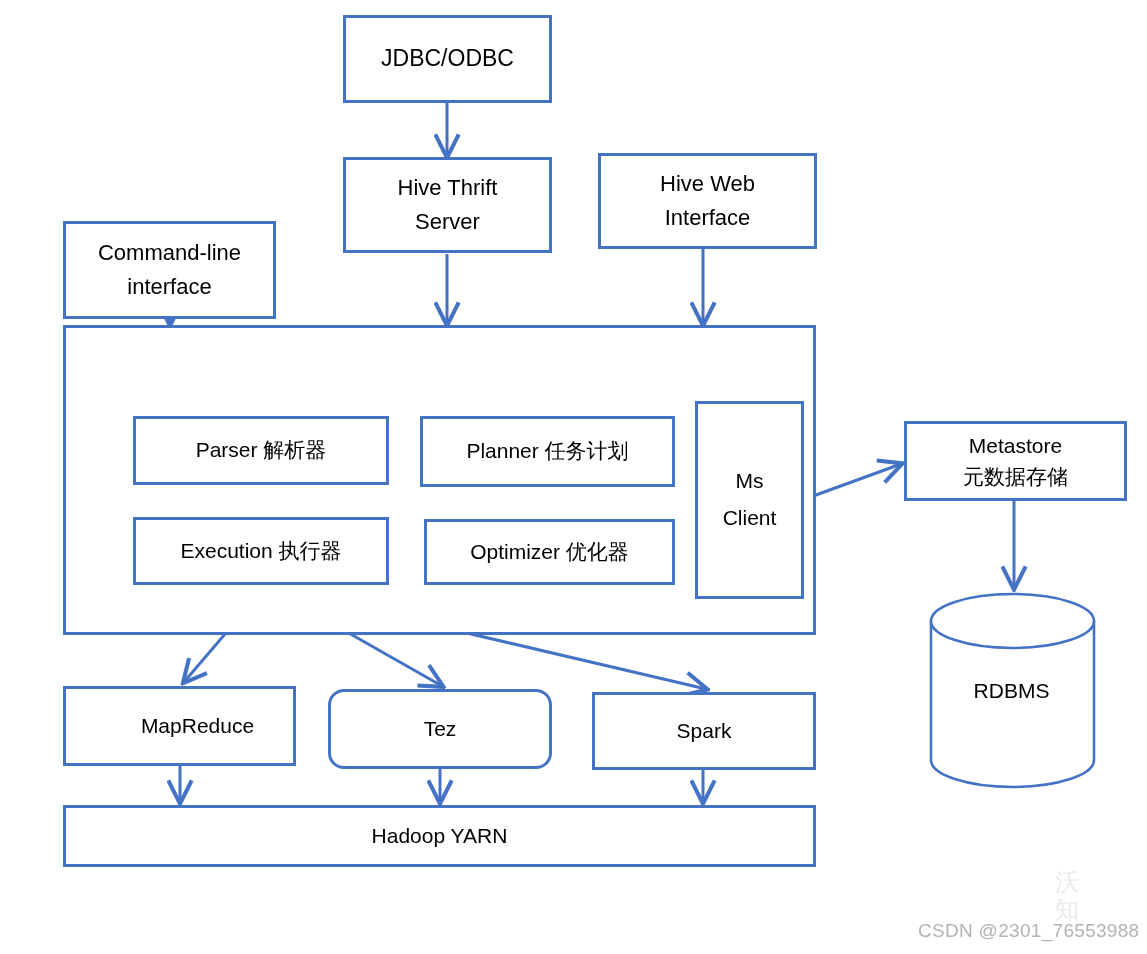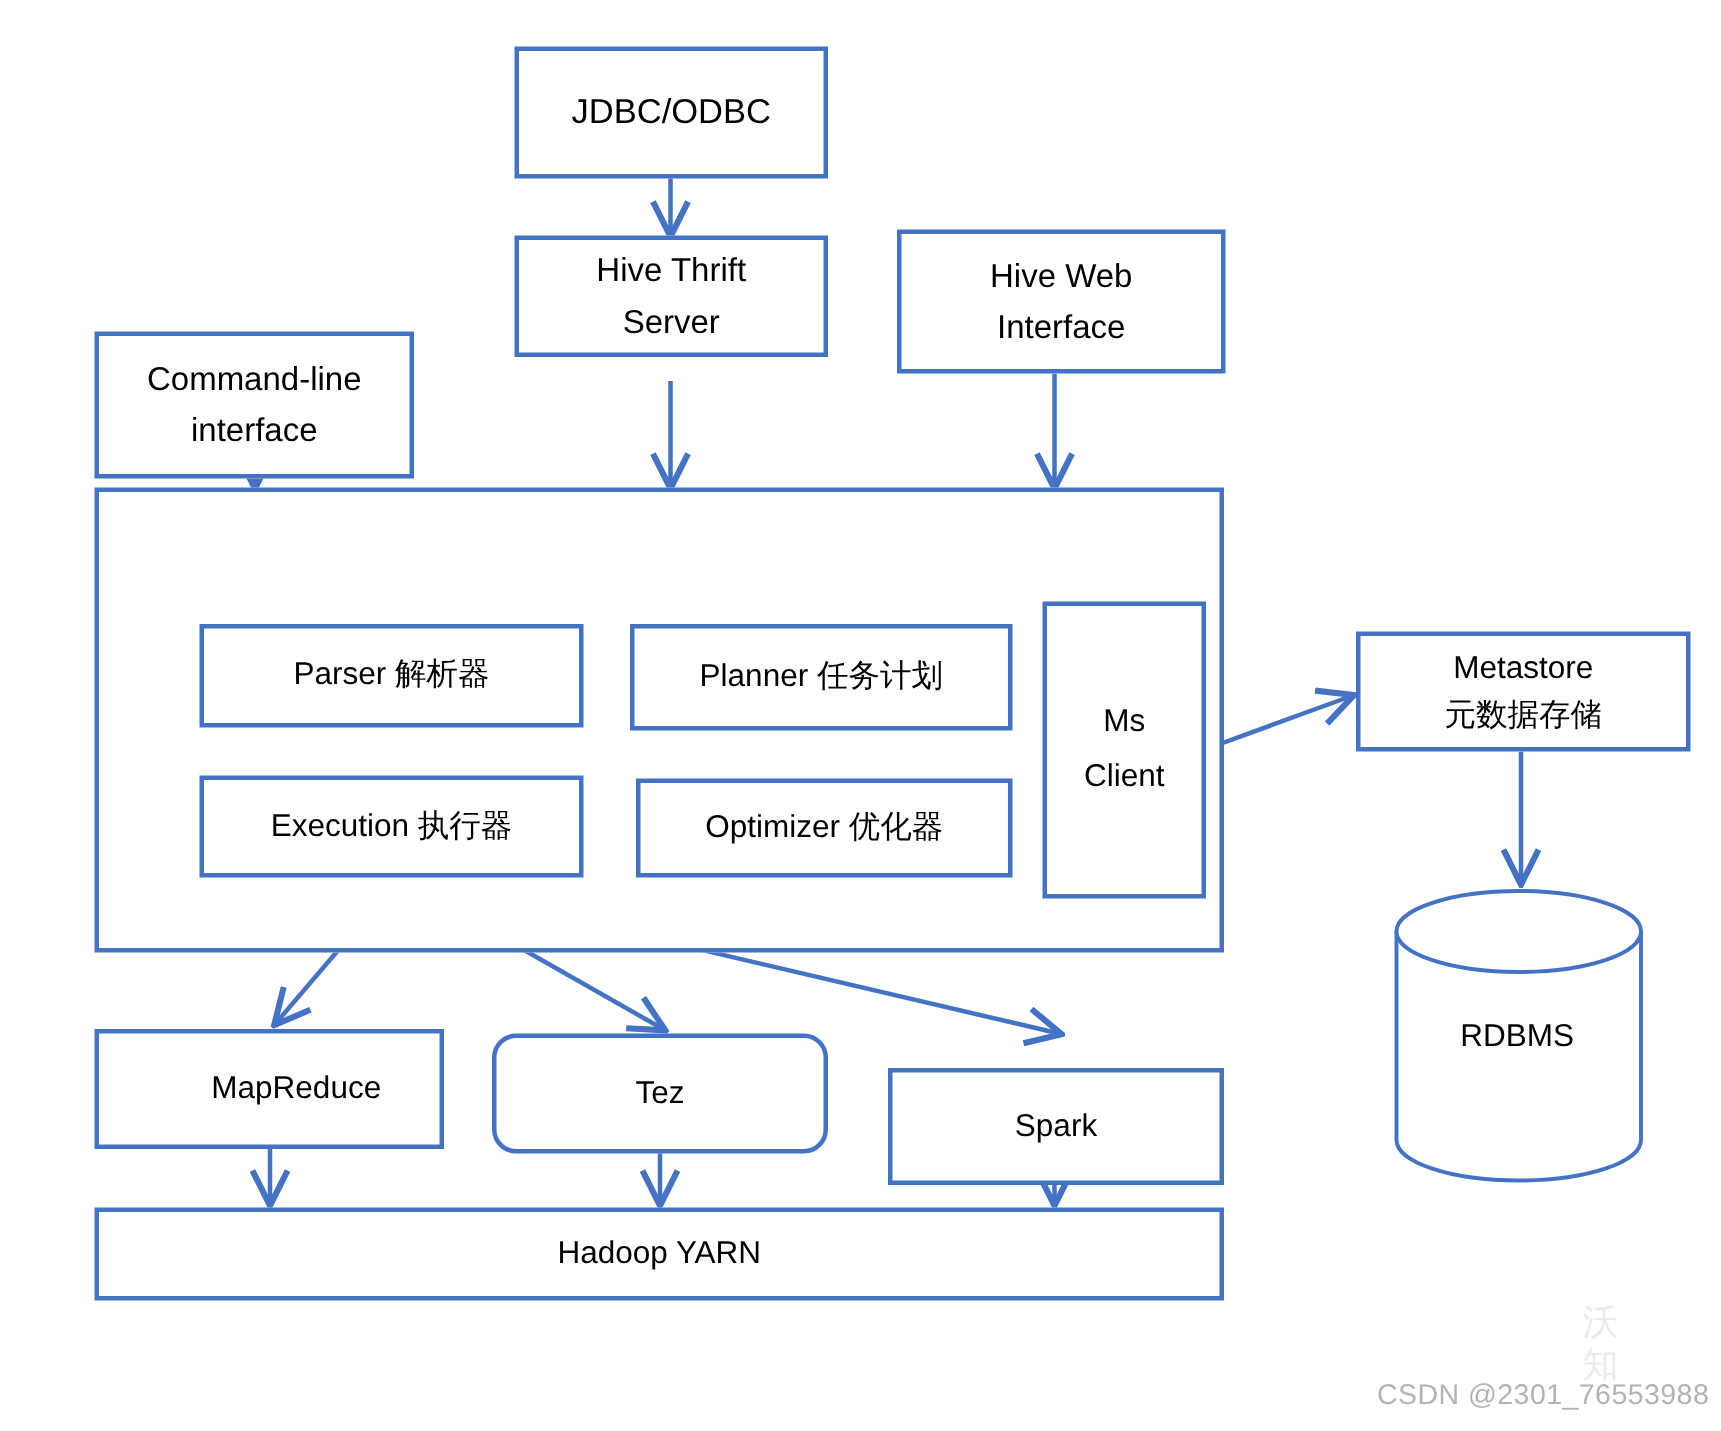--- a/index.html
+++ b/index.html
@@ -28,25 +28,25 @@
     justify-content: center;
     text-align: center;
     color: #000000;
     font-size: 22px;
     line-height: 1.55;
     z-index: 3;
   }
   .node .ln { display: block; white-space: nowrap; }
 
   
-  #jdbc-odbc-box { left: 343px; top: 15px; width: 209px; height: 88px; font-size: 23px; margin-top: 16px; }
+  #jdbc-odbc-box { left: 343px; top: 15px; width: 209px; height: 88px; font-size: 23px; }
 
   
   #cli-box        { left: 63px;  top: 173px; width: 213px; height: 98px; margin-top: 48px; }
-  #thrift-box     { left: 343px; top: 157px; width: 209px; height: 81px; }
+  #thrift-box     { left: 343px; top: 157px; width: 209px; height: 96px; }
   #hive-web-box   { left: 598px; top: 153px; width: 219px; height: 96px; }
 
   
   #driver-container {
     left: 63px; top: 325px; width: 753px; height: 310px;
     align-items: flex-start; justify-content: flex-start;
     z-index: 2;
   }
   #driver-title {
     position: absolute;
@@ -76,21 +76,21 @@
   #rdbms-label {
     position: absolute;
     left: 928px; top: 592px; width: 167px; height: 197px;
     display: flex; align-items: center; justify-content: center;
     font-size: 21px; color: #000; z-index: 4;
   }
 
   
   #mapreduce-box { left: 63px;  top: 686px; width: 233px; height: 80px; font-size: 21px; padding-left: 36px; }
   #tez-box       { left: 328px; top: 689px; width: 224px; height: 80px; font-size: 21px; border-radius: 16px; }
-  #spark-box     { left: 592px; top: 692px; width: 224px; height: 78px; font-size: 21px; margin-top: 20px; }
+  #spark-box     { left: 592px; top: 692px; width: 224px; height: 78px; font-size: 21px; }
 
   
   #yarn-box  { left: 63px; top: 805px; width: 753px; height: 62px; font-size: 21px; }
   #hdfs-box  { left: 63px; top: 890px; width: 753px; height: 62px; font-size: 21px; }
 
   #edges { position: absolute; left: 0; top: 0; width: 1147px; height: 954px; z-index: 1; }
 
   #watermark {
     position: absolute;
     left: 918px; top: 920px;

